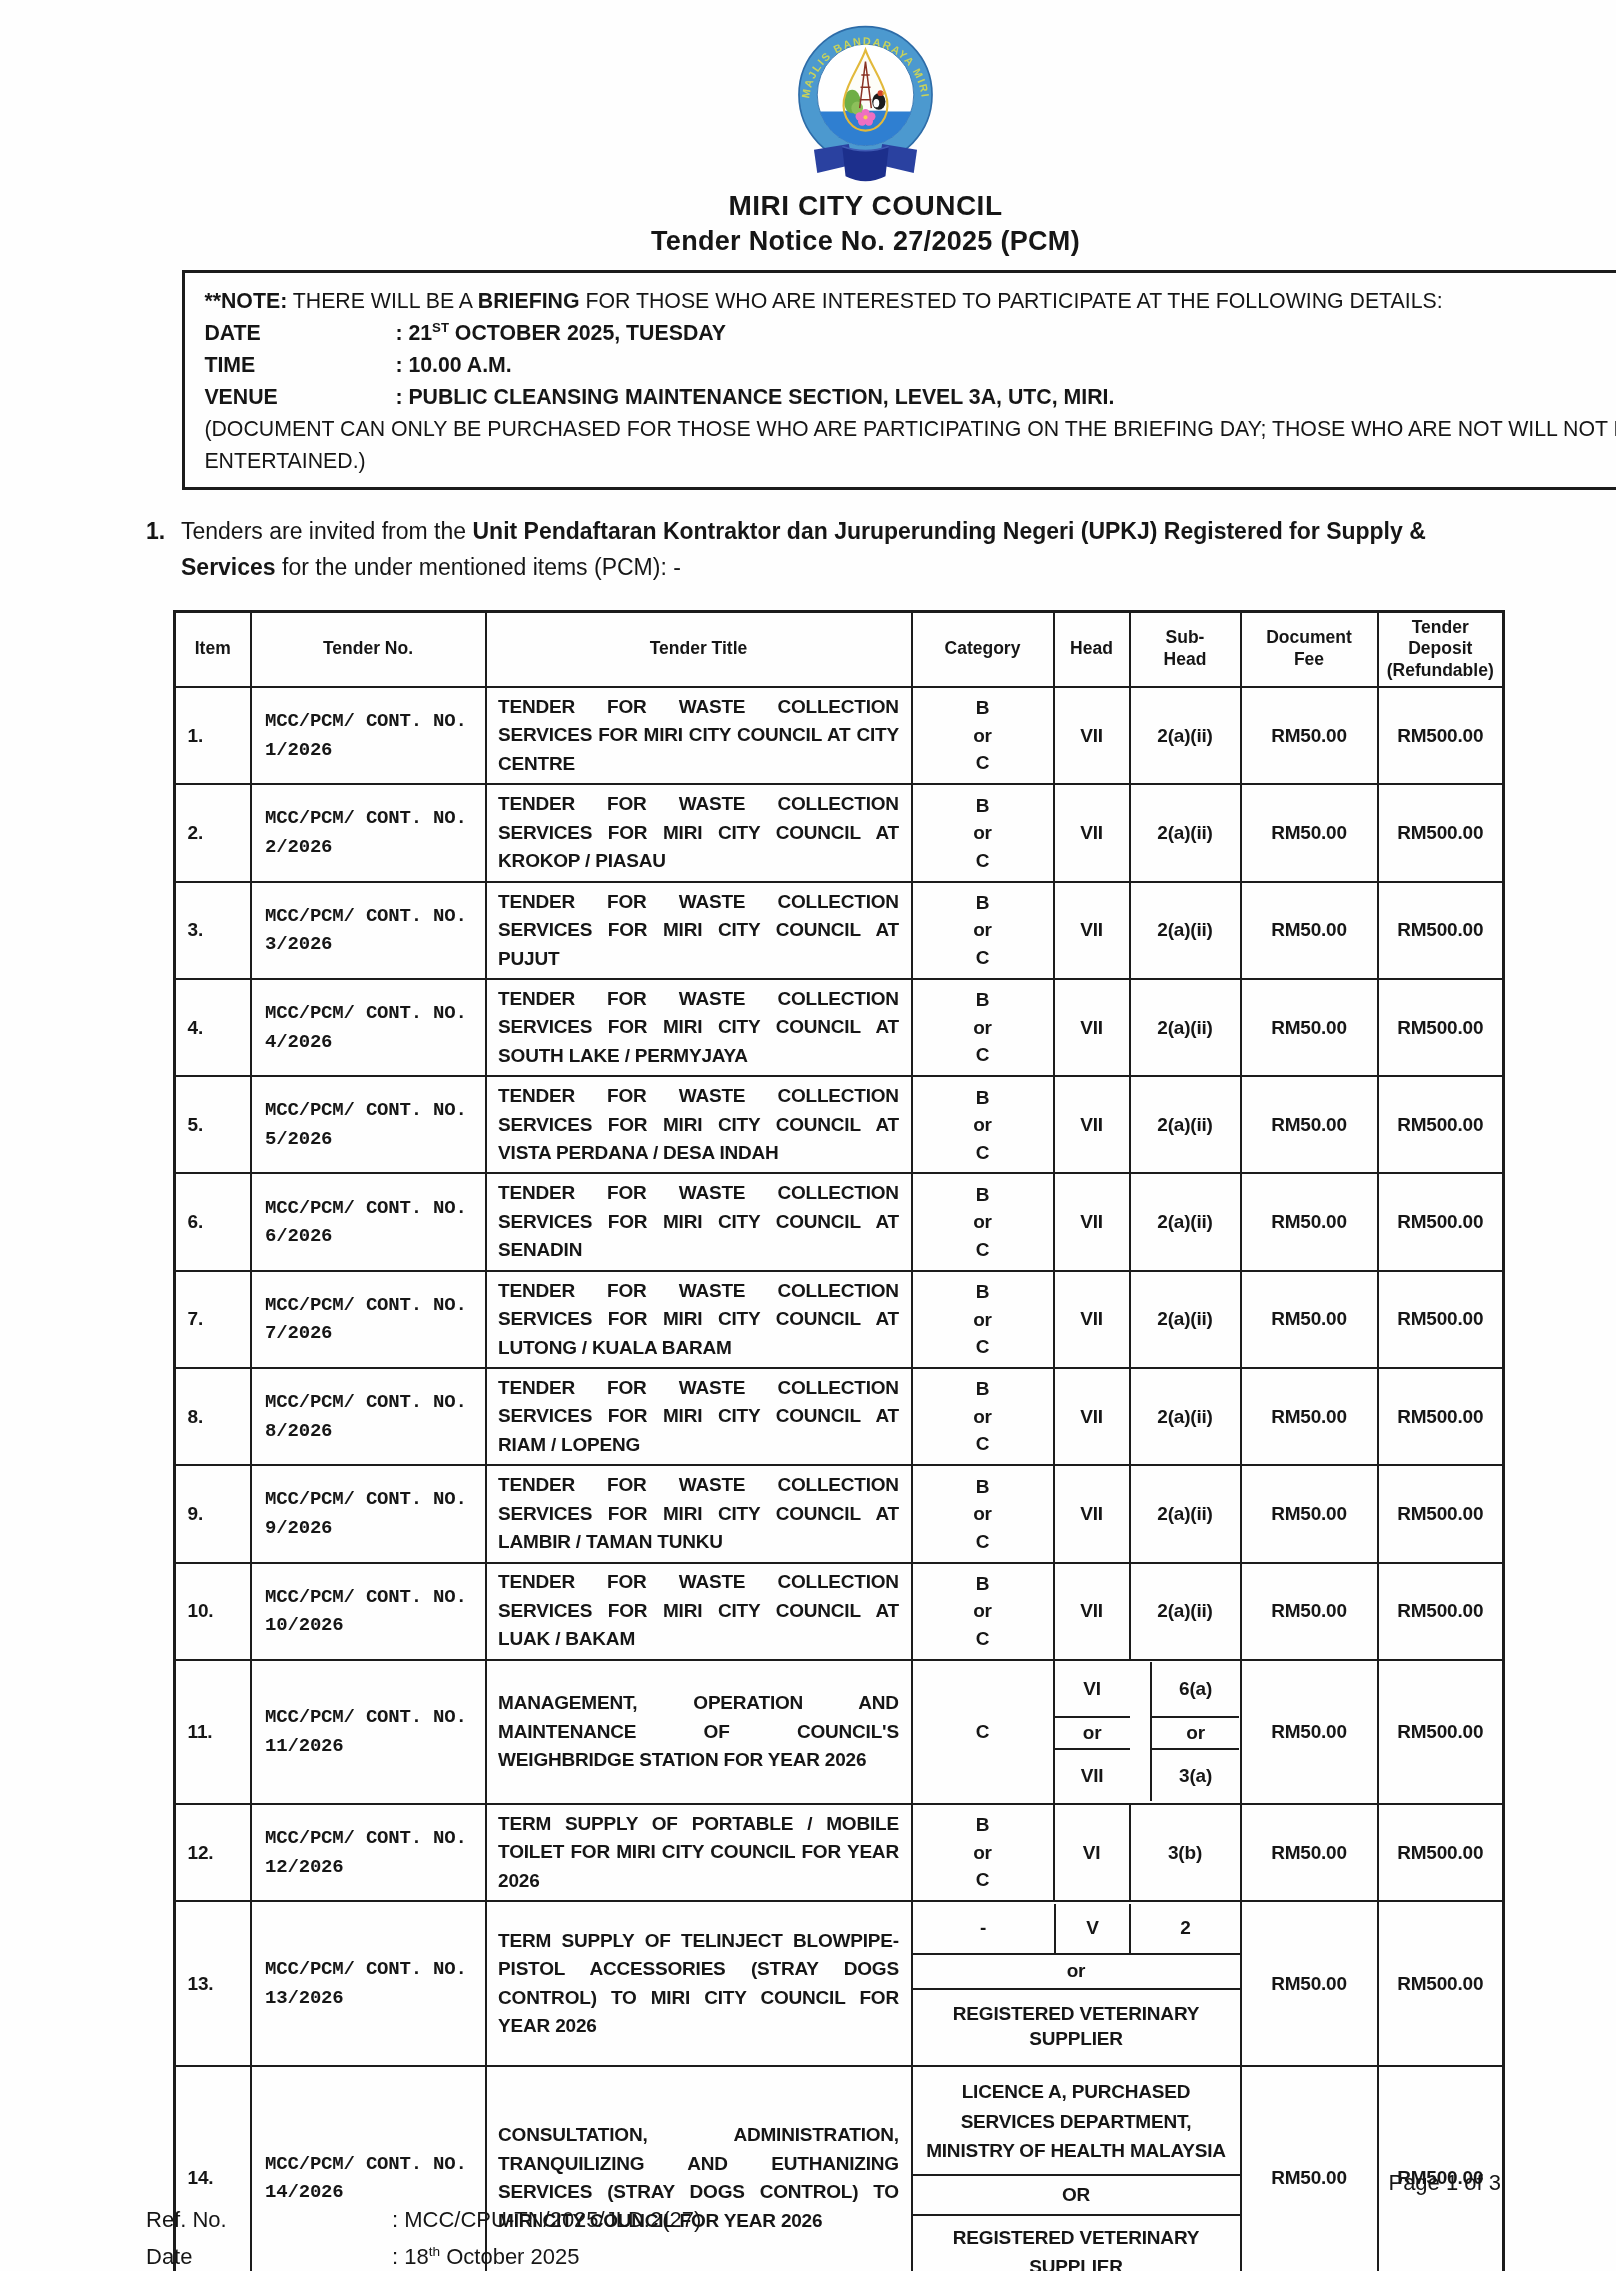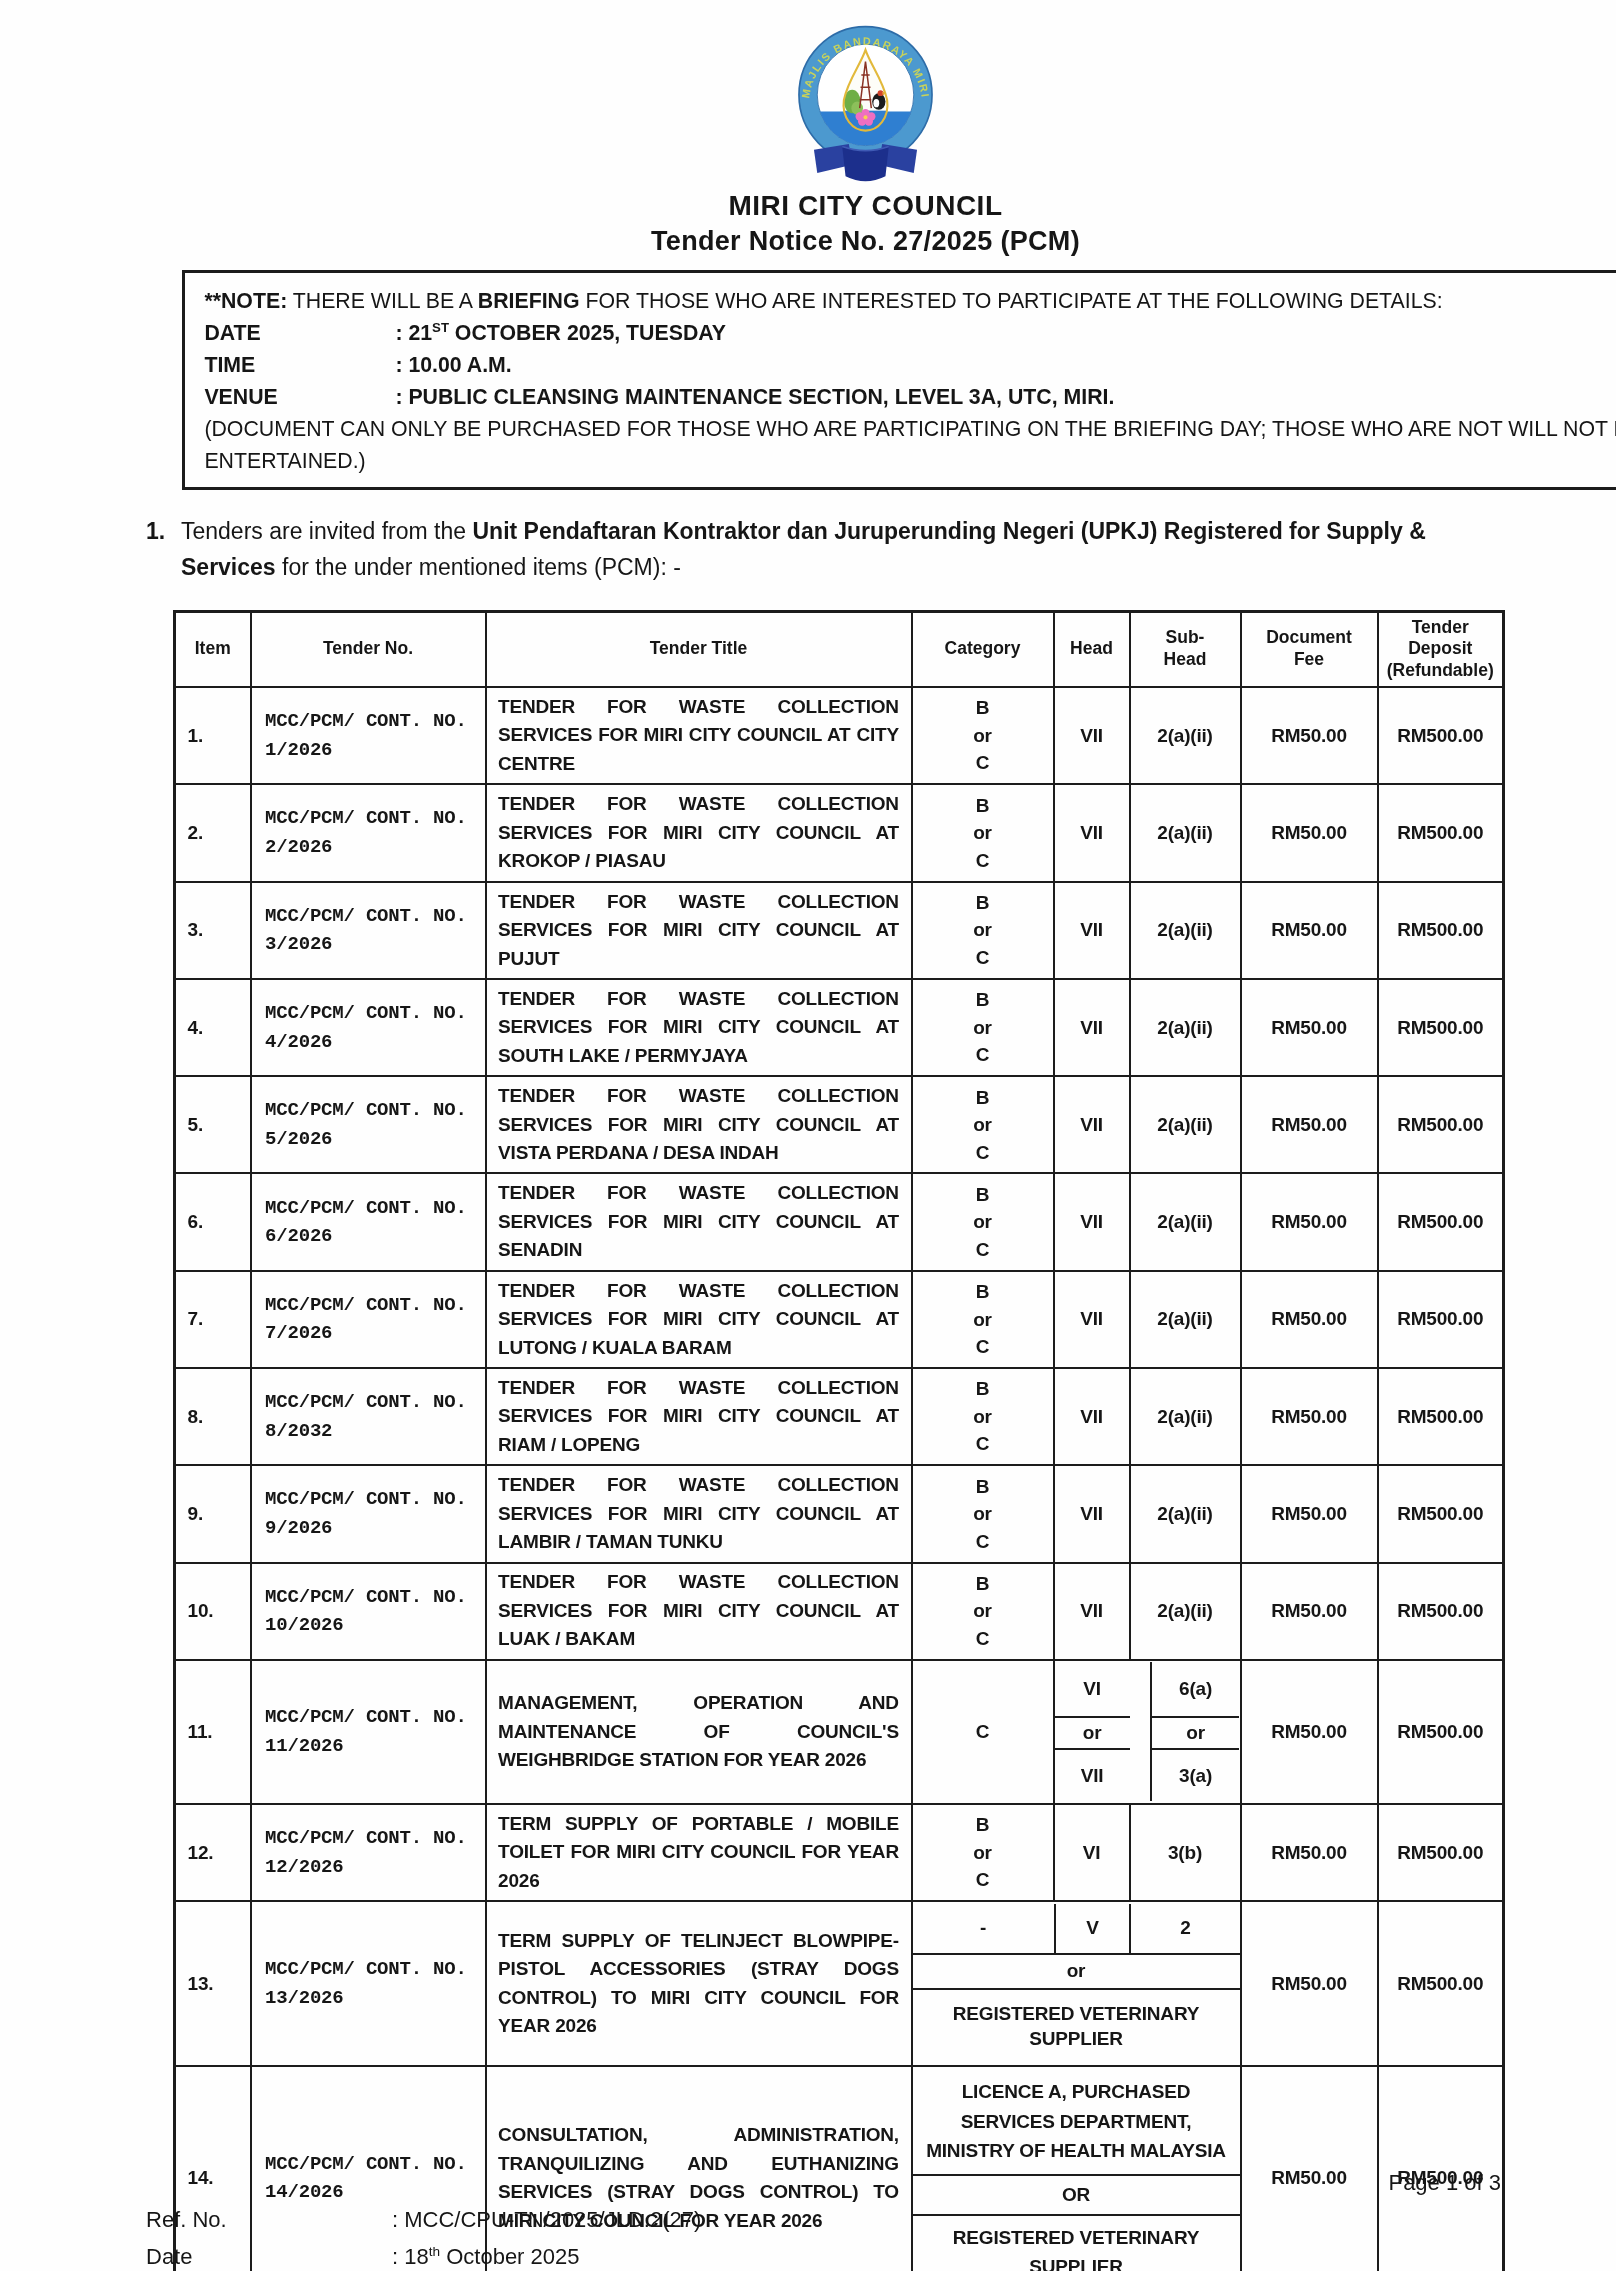--- a/index.html
+++ b/index.html
@@ -283,21 +283,21 @@
             <div class="category-line">or</div>
             <div class="category-line">C</div>
           </td>
           <td class="c-head">VII</td>
           <td class="c-sub">2(a)(ii)</td>
           <td class="c-fee">RM50.00</td>
           <td class="c-dep">RM500.00</td>
         </tr>
         <tr class="row-standard">
           <td class="c-item">8.</td>
-          <td class="c-no">MCC/PCM/ CONT. NO. 8/2032</td>
+          <td class="c-no">MCC/PCM/ CONT. NO. 8/2026</td>
           <td class="c-title">TENDER FOR WASTE COLLECTION SERVICES FOR MIRI CITY COUNCIL AT RIAM / LOPENG</td>
           <td class="c-cat">
             <div class="category-line">B</div>
             <div class="category-line">or</div>
             <div class="category-line">C</div>
           </td>
           <td class="c-head">VII</td>
           <td class="c-sub">2(a)(ii)</td>
           <td class="c-fee">RM50.00</td>
           <td class="c-dep">RM500.00</td>

